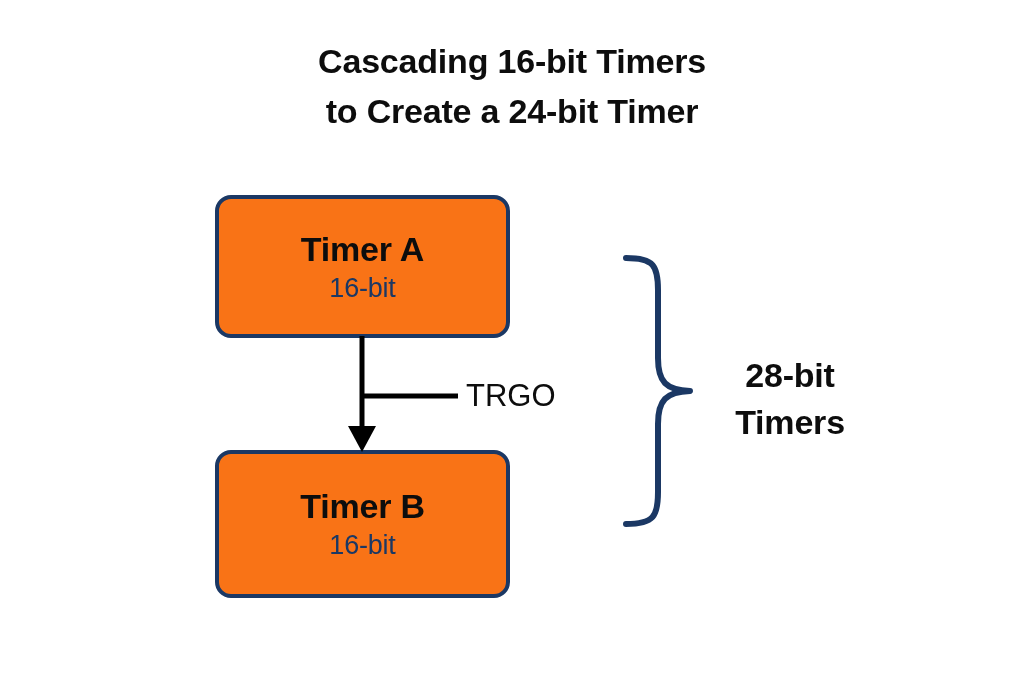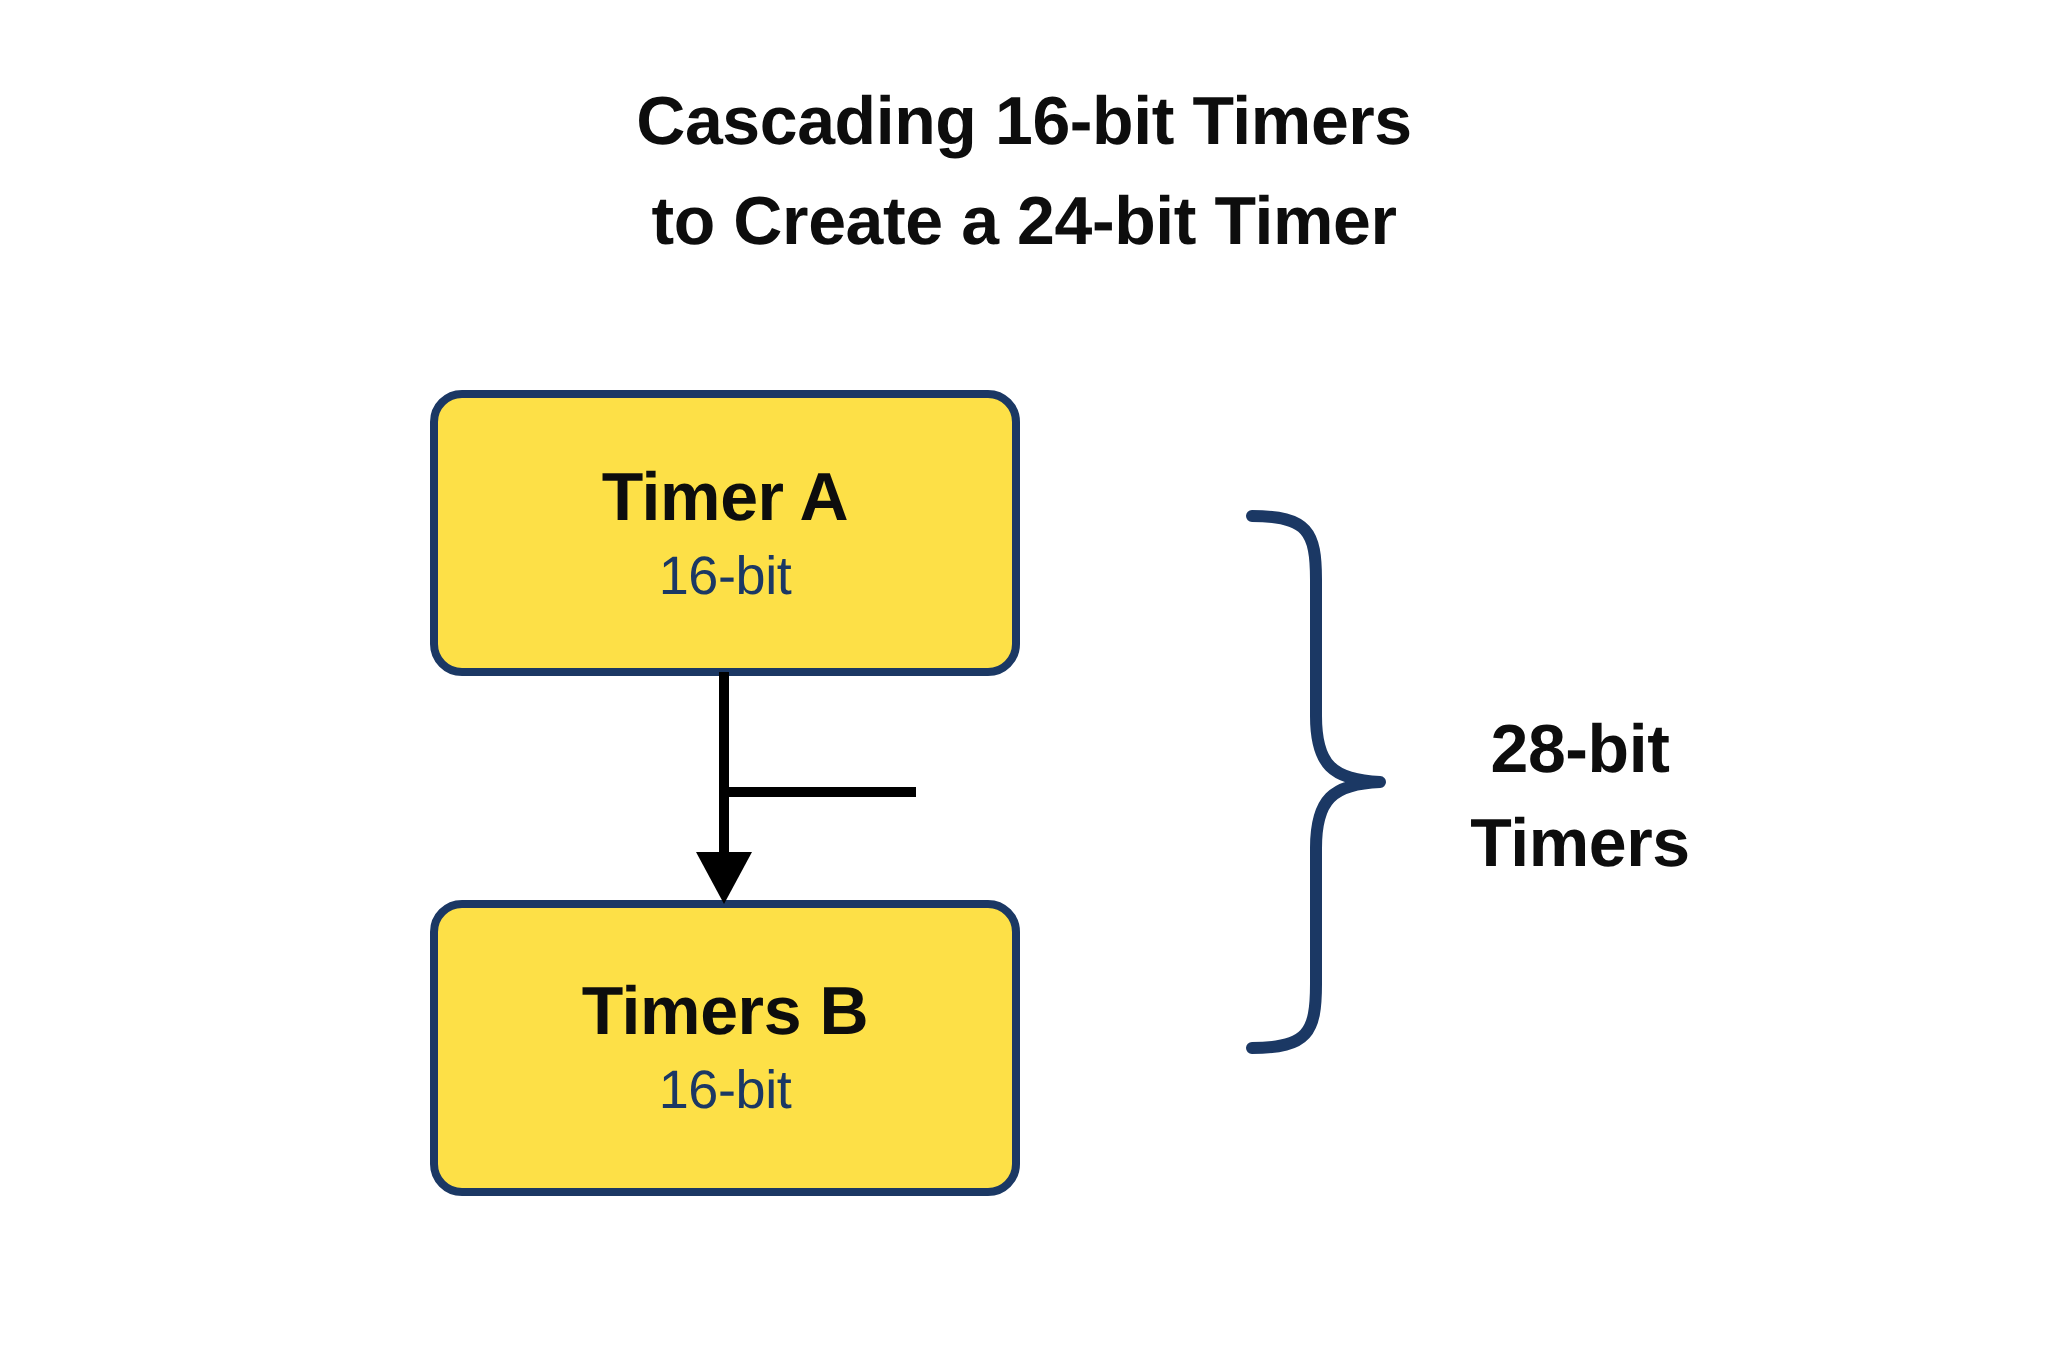--- a/index.html
+++ b/index.html
@@ -37,21 +37,21 @@
     display: block;
     white-space: nowrap;
   }
 
   
   .timer-box {
     position: absolute;
     left: 215px;
     width: 295px;
     box-sizing: border-box;
-    background: #fde047;
+    background: #f97316;
     border: 4px solid #1b3864;
     border-radius: 16px;
     display: flex;
     flex-direction: column;
     align-items: center;
     justify-content: center;
   }
   #box-timer-a { top: 195px; height: 143px; }
   #box-timer-b { top: 450px; height: 148px; }
 
@@ -128,33 +128,34 @@
     <span class="title-line">Cascading 16-bit Timers</span>
     <span class="title-line">to Create a 24-bit Timer</span>
   </div>
 
   <div class="timer-box" id="box-timer-a">
     <div class="timer-name">Timer A</div>
     <div class="timer-width">16-bit</div>
   </div>
 
   <div class="timer-box" id="box-timer-b">
-    <div class="timer-name">Timers B</div>
+    <div class="timer-name">Timer B</div>
     <div class="timer-width">16-bit</div>
   </div>
 
   <svg class="connector-svg" viewBox="0 0 160 130" xmlns="http://www.w3.org/2000/svg">
 
     <line x1="32" y1="6" x2="32" y2="104" stroke="#000000" stroke-width="5"></line>
 
     <line x1="32" y1="66" x2="128" y2="66" stroke="#000000" stroke-width="5"></line>
 
     <polygon points="32,122 18,96 46,96" fill="#000000"></polygon>
   </svg>
 
+  <div class="trgo-label">TRGO</div>
 
   <svg class="brace-svg" viewBox="0 0 90 290" xmlns="http://www.w3.org/2000/svg">
     <path d="M 12 12
              C 40 12, 44 20, 44 44
              L 44 112
              C 44 136, 52 144, 76 145
              C 52 146, 44 154, 44 178
              L 44 246
              C 44 270, 40 278, 12 278" fill="none" stroke="#1b3864" stroke-width="6" stroke-linecap="round" stroke-linejoin="round"></path>
   </svg>

